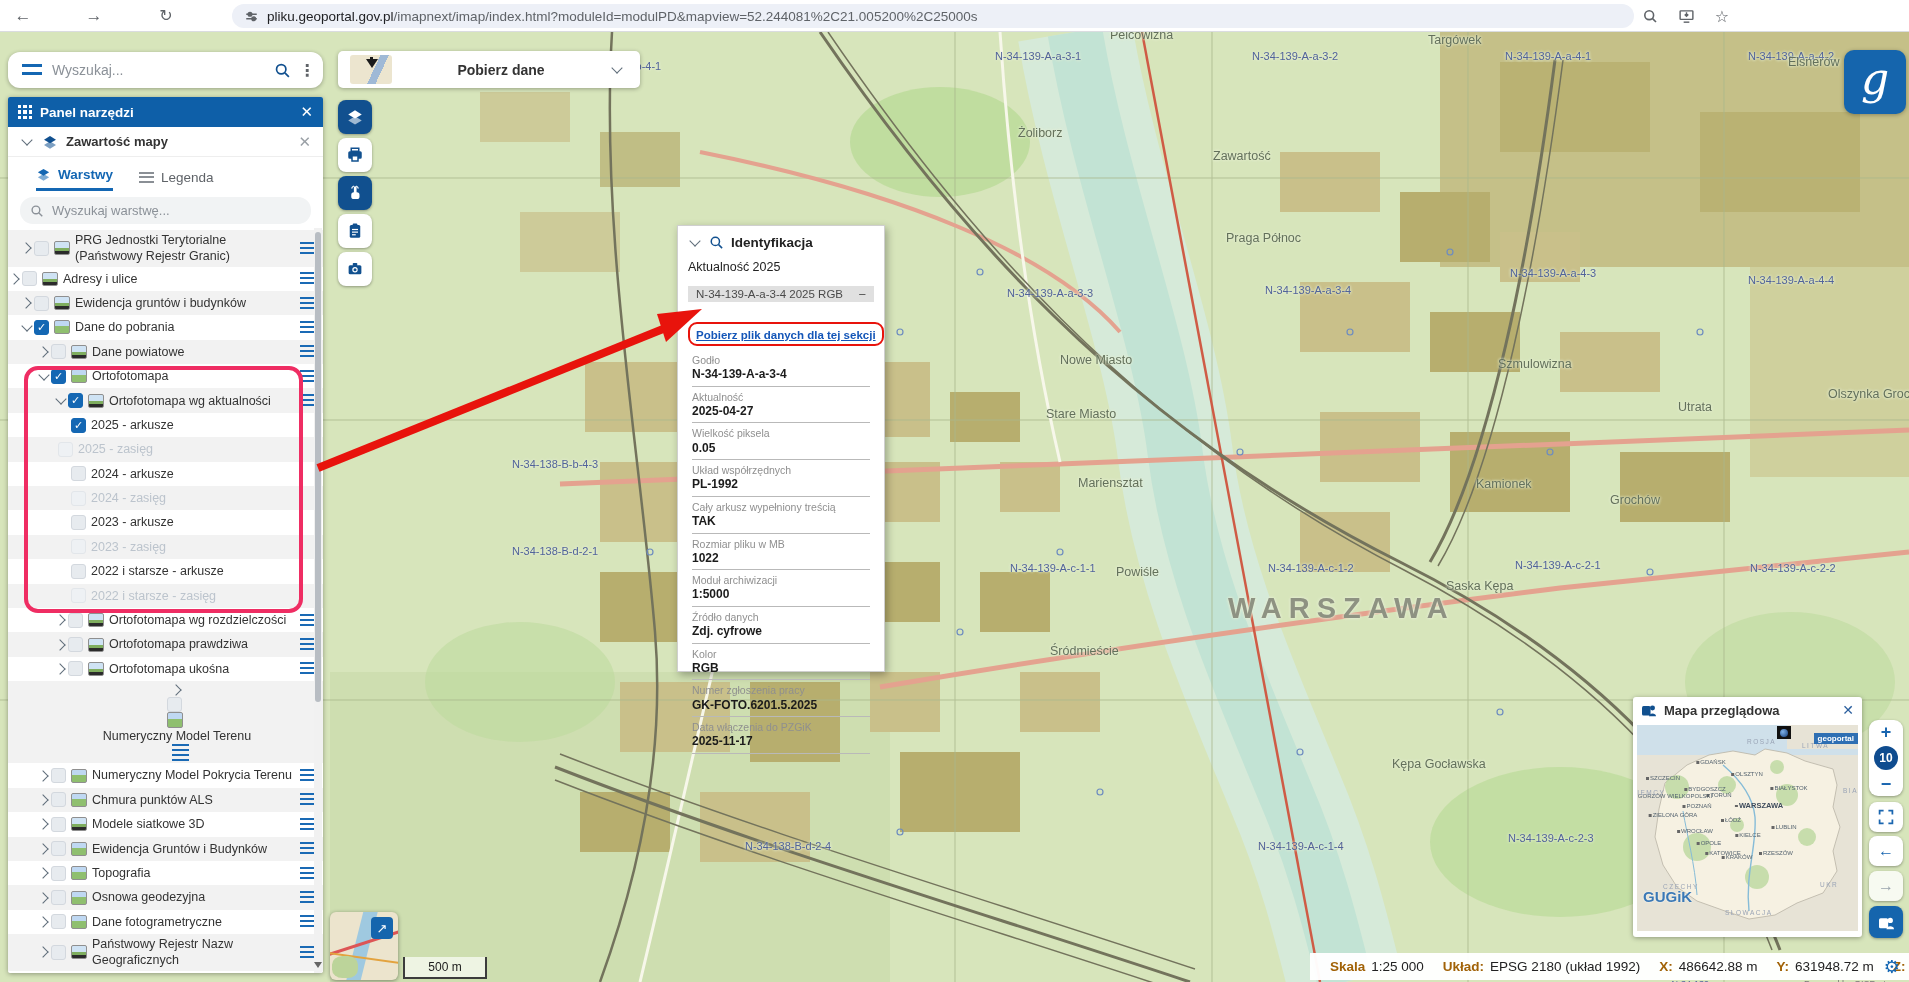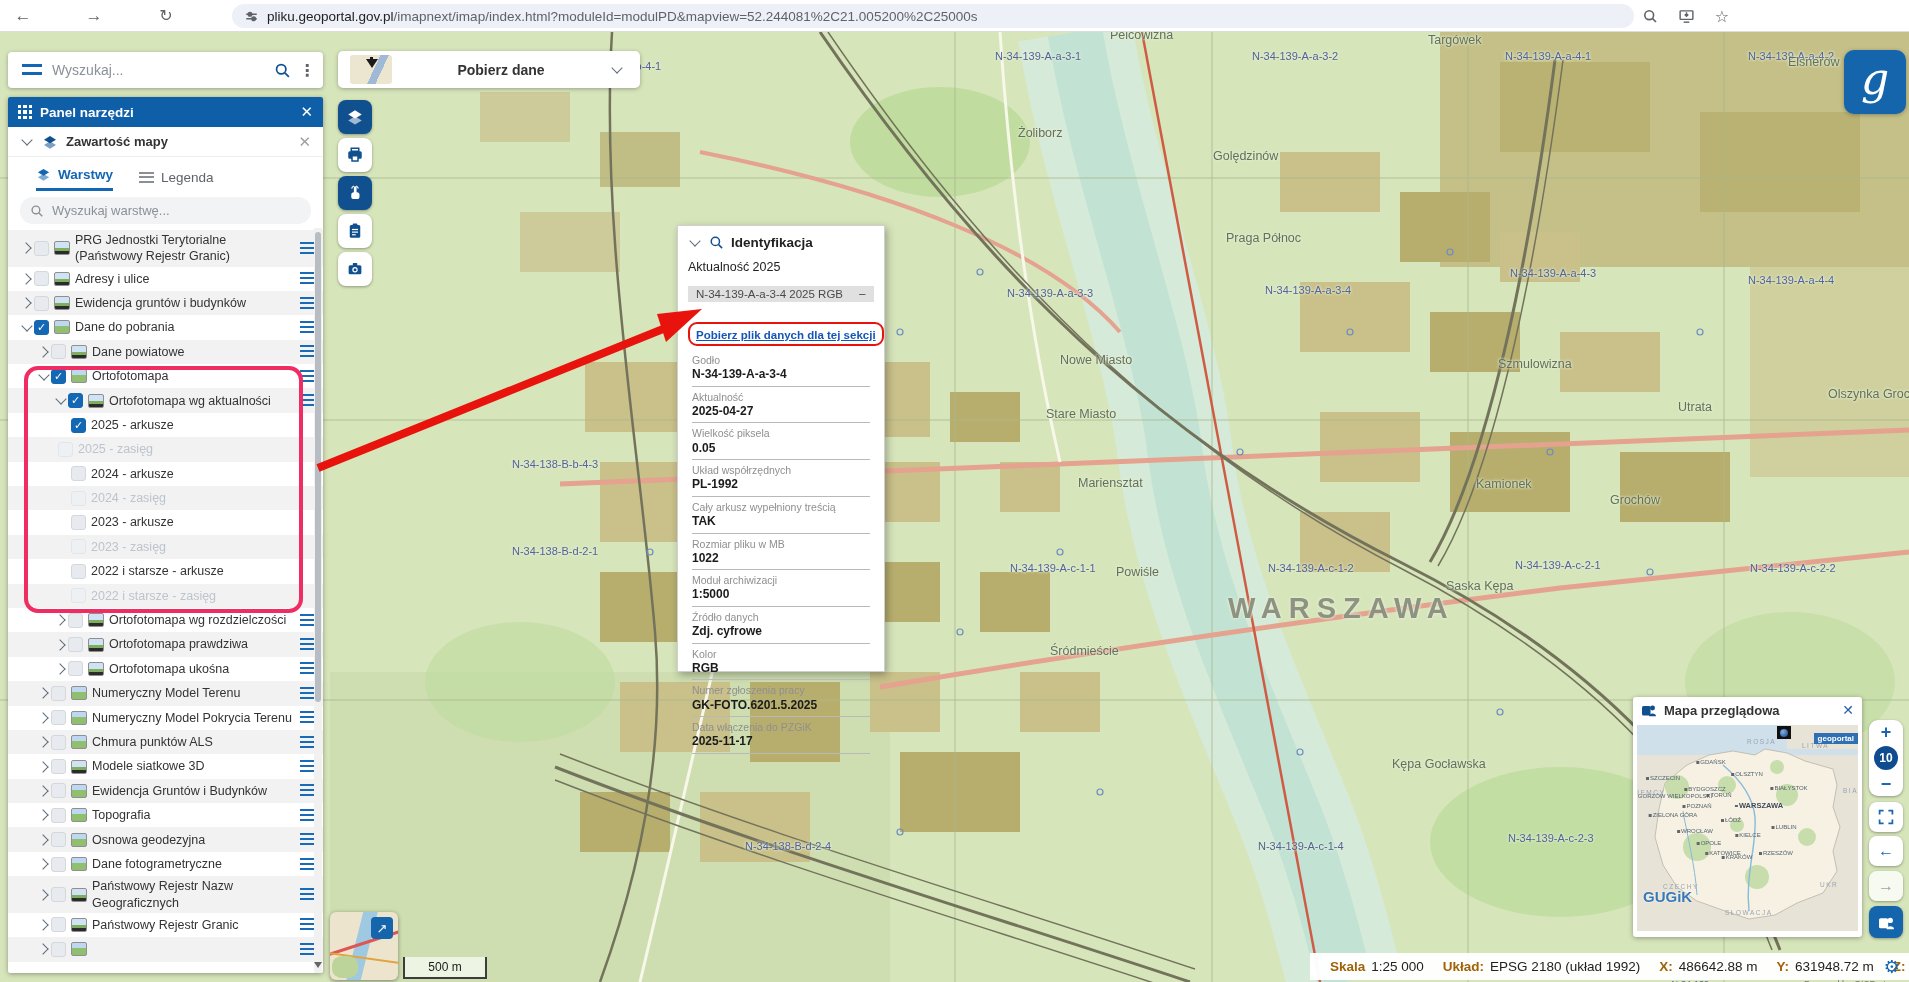--- a/index.html
+++ b/index.html
@@ -32,21 +32,21 @@
   .place.big{font-size:29px;font-weight:bold;color:#8e9282;letter-spacing:7px;}
 
   
   #glogo{position:absolute;left:1844px;top:50px;width:62px;height:64px;background:#1565ad;
     border-radius:10px;z-index:5;display:flex;align-items:center;justify-content:center;
     box-shadow:0 1px 4px rgba(0,0,0,.3);}
   #glogo span{color:#fff;font-family:"DejaVu Serif",serif;font-size:44px;font-style:italic;line-height:1;margin-top:-6px;}
 
   
   #searchcard{position:absolute;left:8px;top:52px;width:315px;height:36px;background:#fff;
-    border-radius:4px;box-shadow:0 1px 4px rgba(0,0,0,.3);z-index:20;display:flex;align-items:center;padding:8px 8px;}
+    border-radius:12px;box-shadow:0 1px 4px rgba(0,0,0,.3);z-index:20;display:flex;align-items:center;padding:8px 8px;}
   .hamb{width:20px;height:13px;background:repeating-linear-gradient(#1467b3 0 3px,transparent 3px 8px);
     background-size:20px 13px;margin:0 10px 0 6px;}
   #search-ph{flex:1;font-size:14px;color:#8b9198;}
   .vdots{color:#5f6368;font-size:16px;font-weight:bold;margin-left:8px;letter-spacing:0;}
 
   
   #panel{position:absolute;left:8px;top:97px;width:315px;height:876px;background:#fff;
     box-shadow:0 1px 5px rgba(0,0,0,.35);z-index:20;overflow:hidden;border-radius:2px;}
   #panel-header{height:30px;background:#0e5fa8;color:#fff;display:flex;align-items:center;padding:0 10px;}
   #panel-header .grid9{width:14px;height:14px;margin-right:8px;
@@ -309,21 +309,21 @@
     <span class="sheet" style="left: 1268px; top: 530px;">N-34-139-A-c-1-2</span>
     <span class="sheet" style="left: 1515px; top: 527px;">N-34-139-A-c-2-1</span>
     <span class="sheet" style="left: 1750px; top: 530px;">N-34-139-A-c-2-2</span>
     <span class="sheet" style="left: 745px; top: 808px;">N-34-138-B-d-2-4</span>
     <span class="sheet" style="left: 1258px; top: 808px;">N-34-139-A-c-1-4</span>
     <span class="sheet" style="left: 1508px; top: 800px;">N-34-139-A-c-2-3</span>
     <span class="place" style="left: 1110px; top: -4px;">Pelcowizna</span>
     <span class="place" style="left: 1428px; top: 1px;">Targówek</span>
     <span class="place" style="left: 1788px; top: 23px;">Elsnerów</span>
     <span class="place" style="left: 1018px; top: 94px;">Żoliborz</span>
-    <span class="place" style="left: 1213px; top: 117px;">Golędzinów</span>
+    <span class="place" style="left: 1213px; top: 117px;">Zawartość</span>
     <span class="place" style="left: 1226px; top: 199px;">Praga Północ</span>
     <span class="place" style="left: 1060px; top: 321px;">Nowe Miasto</span>
     <span class="place" style="left: 1046px; top: 375px;">Stare Miasto</span>
     <span class="place" style="left: 1498px; top: 325px;">Szmulowizna</span>
     <span class="place" style="left: 1828px; top: 355px;">Olszynka Grochowska</span>
     <span class="place" style="left: 1678px; top: 368px;">Utrata</span>
     <span class="place" style="left: 1078px; top: 444px;">Mariensztat</span>
     <span class="place" style="left: 1476px; top: 445px;">Kamionek</span>
     <span class="place" style="left: 1610px; top: 461px;">Grochów</span>
     <span class="place" style="left: 1116px; top: 533px;">Powiśle</span>
@@ -414,21 +414,21 @@
     <span>Wyszukaj warstwę...</span>
   </div>
   <div id="layer-tree">
       <div class="trow alt" style="padding-left: 12px;">
         <span class="chev "></span>
         <span class="cb "></span>
         <span class="thumb wms"></span>
         <span class="tlabel">PRG Jednostki Terytorialne (Państwowy Rejestr Granic)</span>
         <span class="rmenu"></span>
       </div>
-      <div class="trow" style="padding-left: 12px;">
+      <div class="trow" style="padding-left: 0;">
         <span class="chev "></span>
         <span class="cb "></span>
         <span class="thumb wms"></span>
         <span class="tlabel">Adresy i ulice</span>
         <span class="rmenu"></span>
       </div>
       <div class="trow alt" style="padding-left: 12px;">
         <span class="chev "></span>
         <span class="cb "></span>
         <span class="thumb wms"></span>
@@ -509,21 +509,21 @@
         <span class="tlabel">Ortofotomapa prawdziwa</span>
         <span class="rmenu"></span>
       </div>
       <div class="trow" style="padding-left: 46px;">
         <span class="chev "></span>
         <span class="cb "></span>
         <span class="thumb wms"></span>
         <span class="tlabel">Ortofotomapa ukośna</span>
         <span class="rmenu"></span>
       </div>
-      <div class="trow alt" style="padding-left: 29px;">
+      <div class="trow alt" style="padding-left: 29px; flex-direction: column;">
         <span class="chev "></span>
         <span class="cb "></span>
         <span class="thumb img"></span>
         <span class="tlabel">Numeryczny Model Terenu</span>
         <span class="rmenu"></span>
       </div>
       <div class="trow" style="padding-left: 29px;">
         <span class="chev "></span>
         <span class="cb "></span>
         <span class="thumb img"></span>

